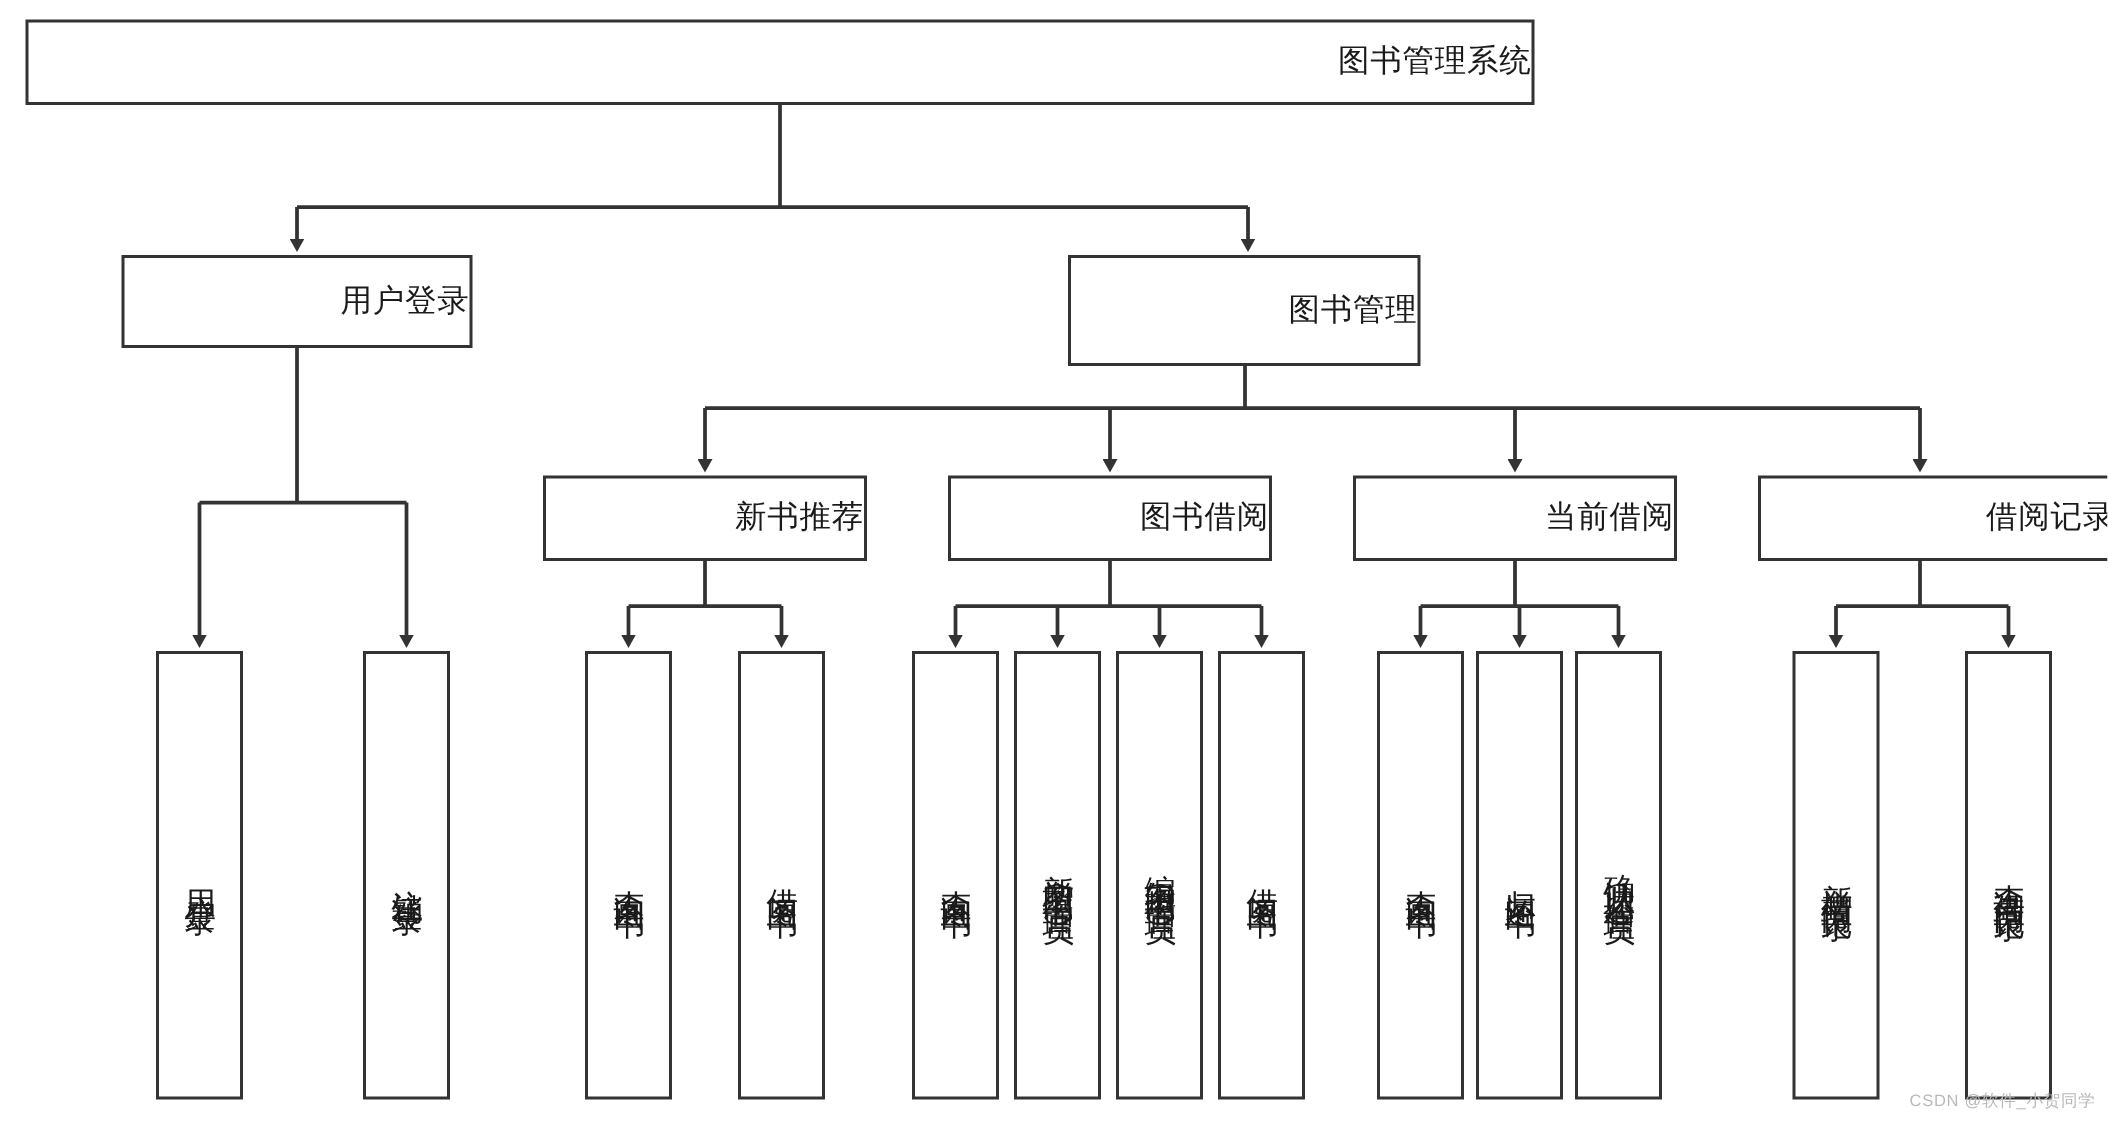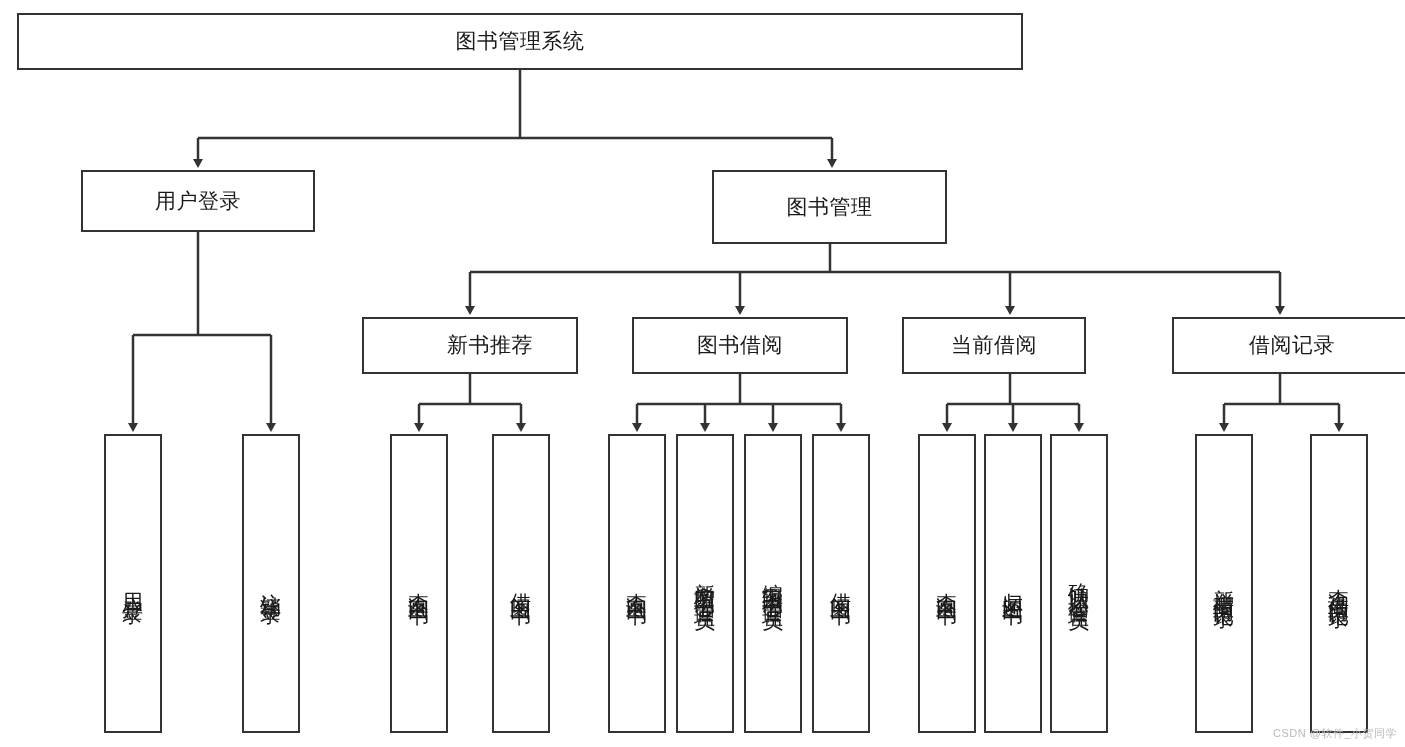--- a/index.html
+++ b/index.html
@@ -17,21 +17,21 @@
     background: #ffffff;
     overflow: hidden;
   }
   .node {
     position: absolute;
     box-sizing: border-box;
     background: #ffffff;
     border: 2.5px solid #333333;
     display: flex;
     align-items: center;
-    justify-content: center;
+    justify-content: flex-end;
     color: #1a1a1a;
   }
   .node-label {
     display: block;
     text-align: center;
     line-height: 1.15;
     color: #1a1a1a;
   }
   .node.horizontal .node-label {
     font-size: 21px;
@@ -132,21 +132,21 @@
   <div class="node horizontal" style="left:712px; top:170px; width:235px; height:74px;">
     <span class="node-label">图书管理</span>
   </div>
 
   <div class="node horizontal" style="left:362px; top:317px; width:216px; height:57px;padding-left:40px;">
     <span class="node-label">新书推荐</span>
   </div>
   <div class="node horizontal" style="left:632px; top:317px; width:216px; height:57px;">
     <span class="node-label">图书借阅</span>
   </div>
-  <div class="node horizontal" style="left:902px; top:317px; width:184px; height:57px;">
+  <div class="node horizontal" style="left:902px; top:317px; width:216px; height:57px;">
     <span class="node-label">当前借阅</span>
   </div>
   <div class="node horizontal" style="left:1172px; top:317px; width:240px; height:57px;">
     <span class="node-label">借阅记录</span>
   </div>
 
   <div class="node vertical" style="left:104px; top:434px; width:58px; height:299px;">
     <span class="node-label">用户登录</span>
   </div>
   <div class="node vertical" style="left:242px; top:434px; width:58px; height:299px;">

